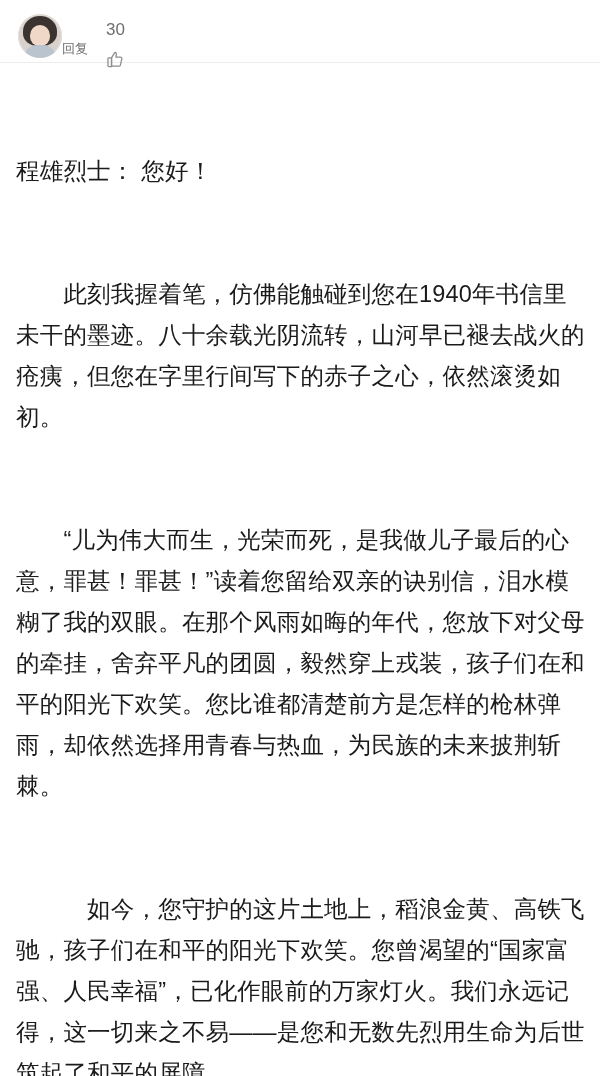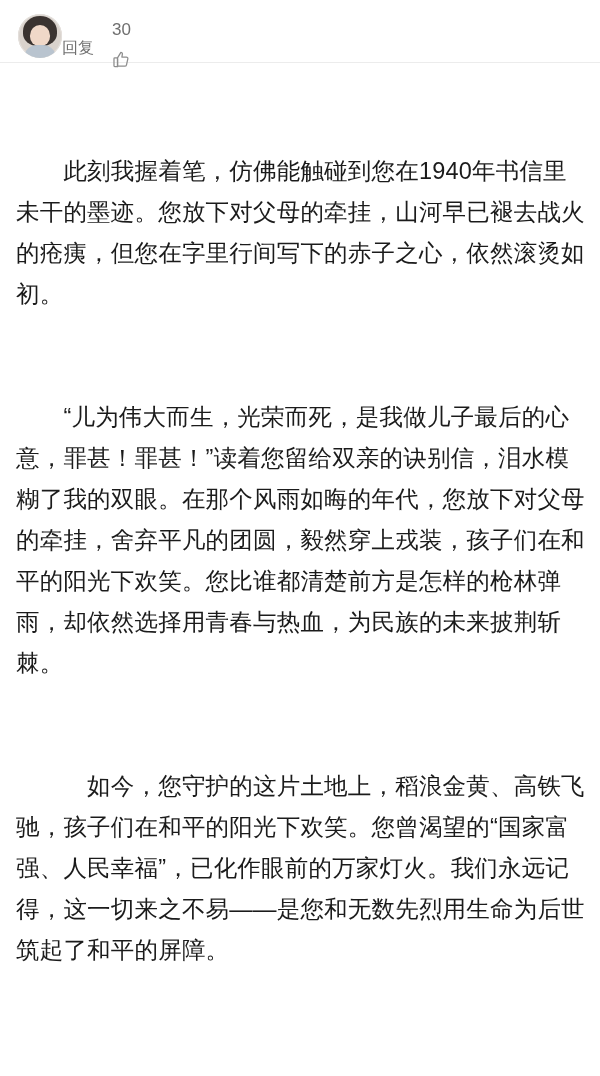--- a/index.html
+++ b/index.html
@@ -90,21 +90,21 @@
     white-space: nowrap;
   }
   .actions {
     display: flex;
     align-items: center;
     gap: 10px;
     padding-top: 8px;
     flex: 0 0 auto;
   }
   .reply-btn {
-    font-size: 16px;
+    font-size: 13px;
     color: #6f6f6f;
     background: none;
     border: none;
     padding: 0;
     cursor: pointer;
     font-family: "Liberation Sans", sans-serif;
     margin-top: 8px;
   }
   .like-group {
     display: flex;
@@ -163,19 +163,20 @@
             <rect x="2.5" y="10" width="4.5" height="11" rx="1"></rect>
           </svg>
         </span>
       </div>
     </div>
   </div>
 
   <div class="divider"></div>
 
   <div class="body-text">
-    <p class="para">　　此刻我握着笔，仿佛能触碰到您在1940年书信里未干的墨迹。您放下对父母的牵挂，山河早已褪去战火的疮痍，但您在字里行间写下的赤子之心，依然滚烫如初。</p>
+    <p class="para">程雄烈士： 您好！</p>
+    <p class="para">　　此刻我握着笔，仿佛能触碰到您在1940年书信里未干的墨迹。八十余载光阴流转，山河早已褪去战火的疮痍，但您在字里行间写下的赤子之心，依然滚烫如初。</p>
     <p class="para">　　“儿为伟大而生，光荣而死，是我做儿子最后的心意，罪甚！罪甚！”读着您留给双亲的诀别信，泪水模糊了我的双眼。在那个风雨如晦的年代，您放下对父母的牵挂，舍弃平凡的团圆，毅然穿上戎装，孩子们在和平的阳光下欢笑。您比谁都清楚前方是怎样的枪林弹雨，却依然选择用青春与热血，为民族的未来披荆斩棘。</p>
     <p class="para">　　　如今，您守护的这片土地上，稻浪金黄、高铁飞驰，孩子们在和平的阳光下欢笑。您曾渴望的“国家富强、人民幸福”，已化作眼前的万家灯火。我们永远记得，这一切来之不易——是您和无数先烈用生命为后世筑起了和平的屏障。</p>
     
   </div>
 
 </div>
 
 </body></html>

